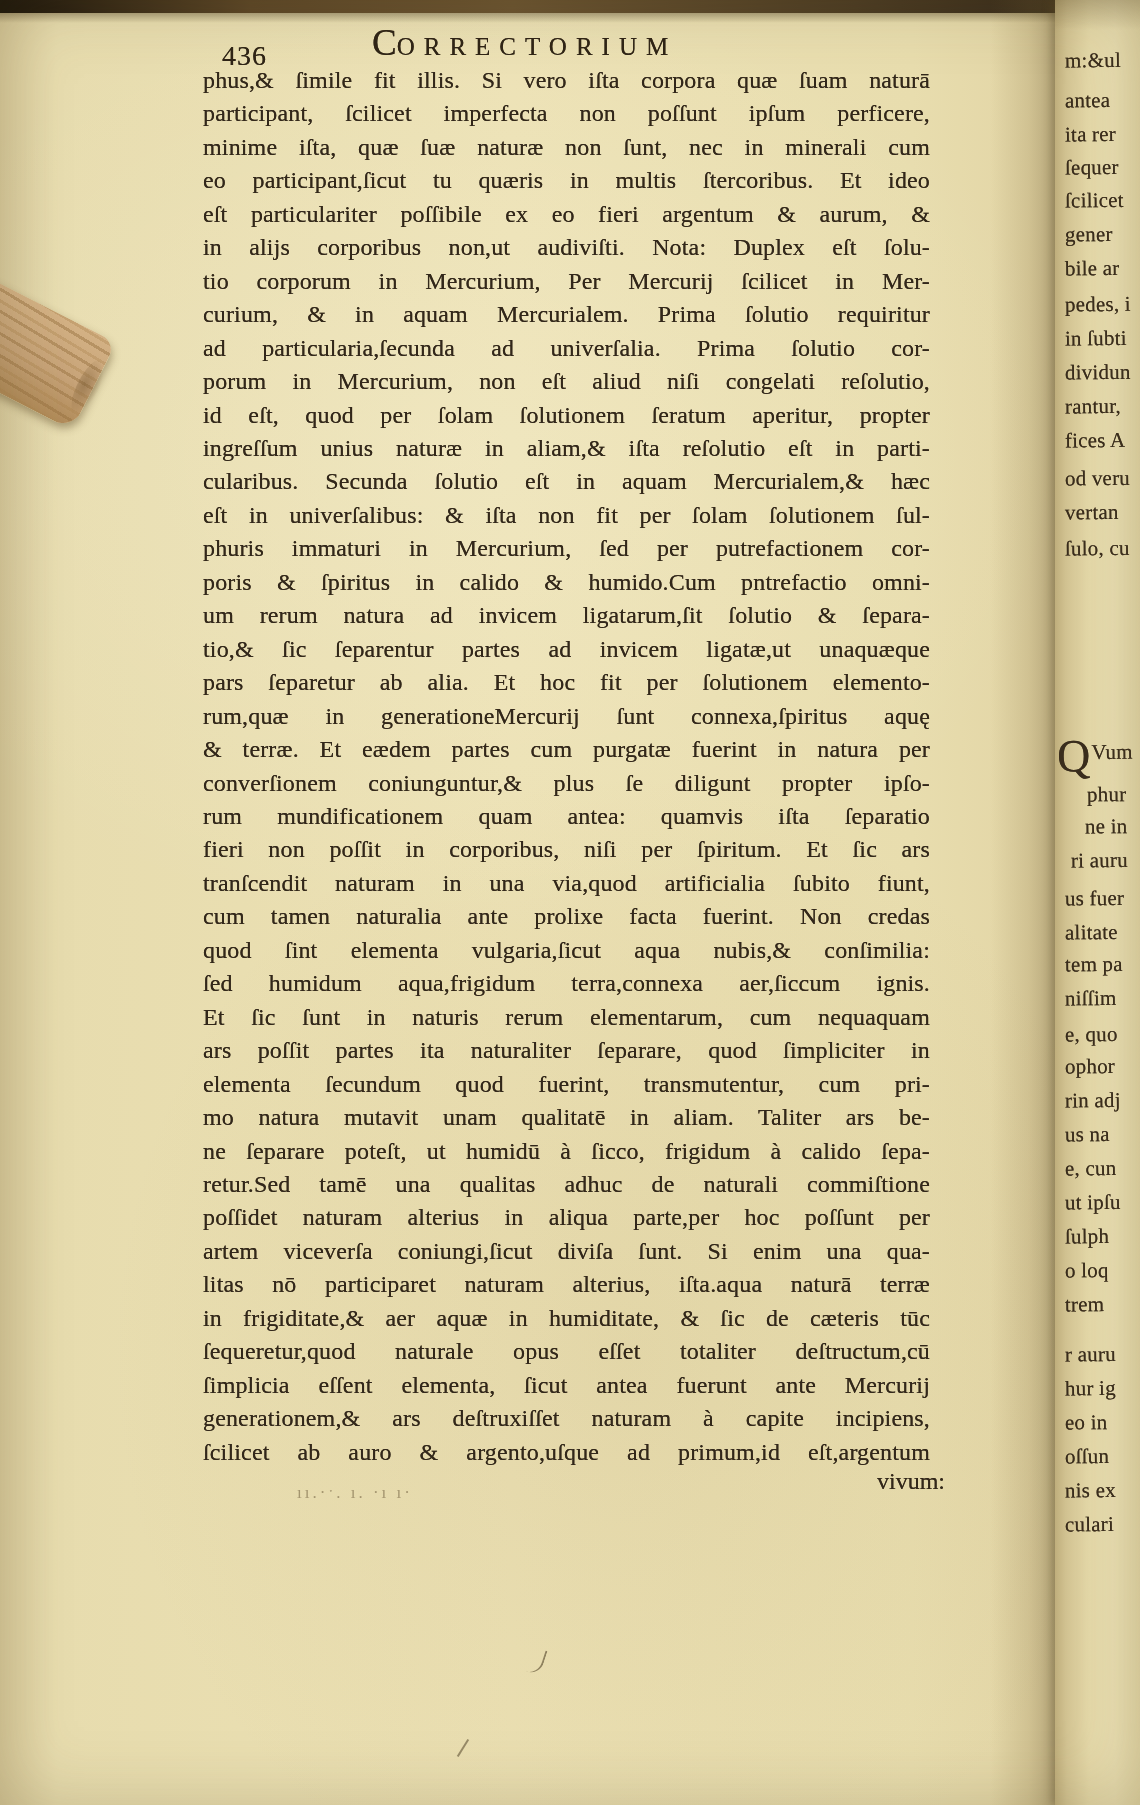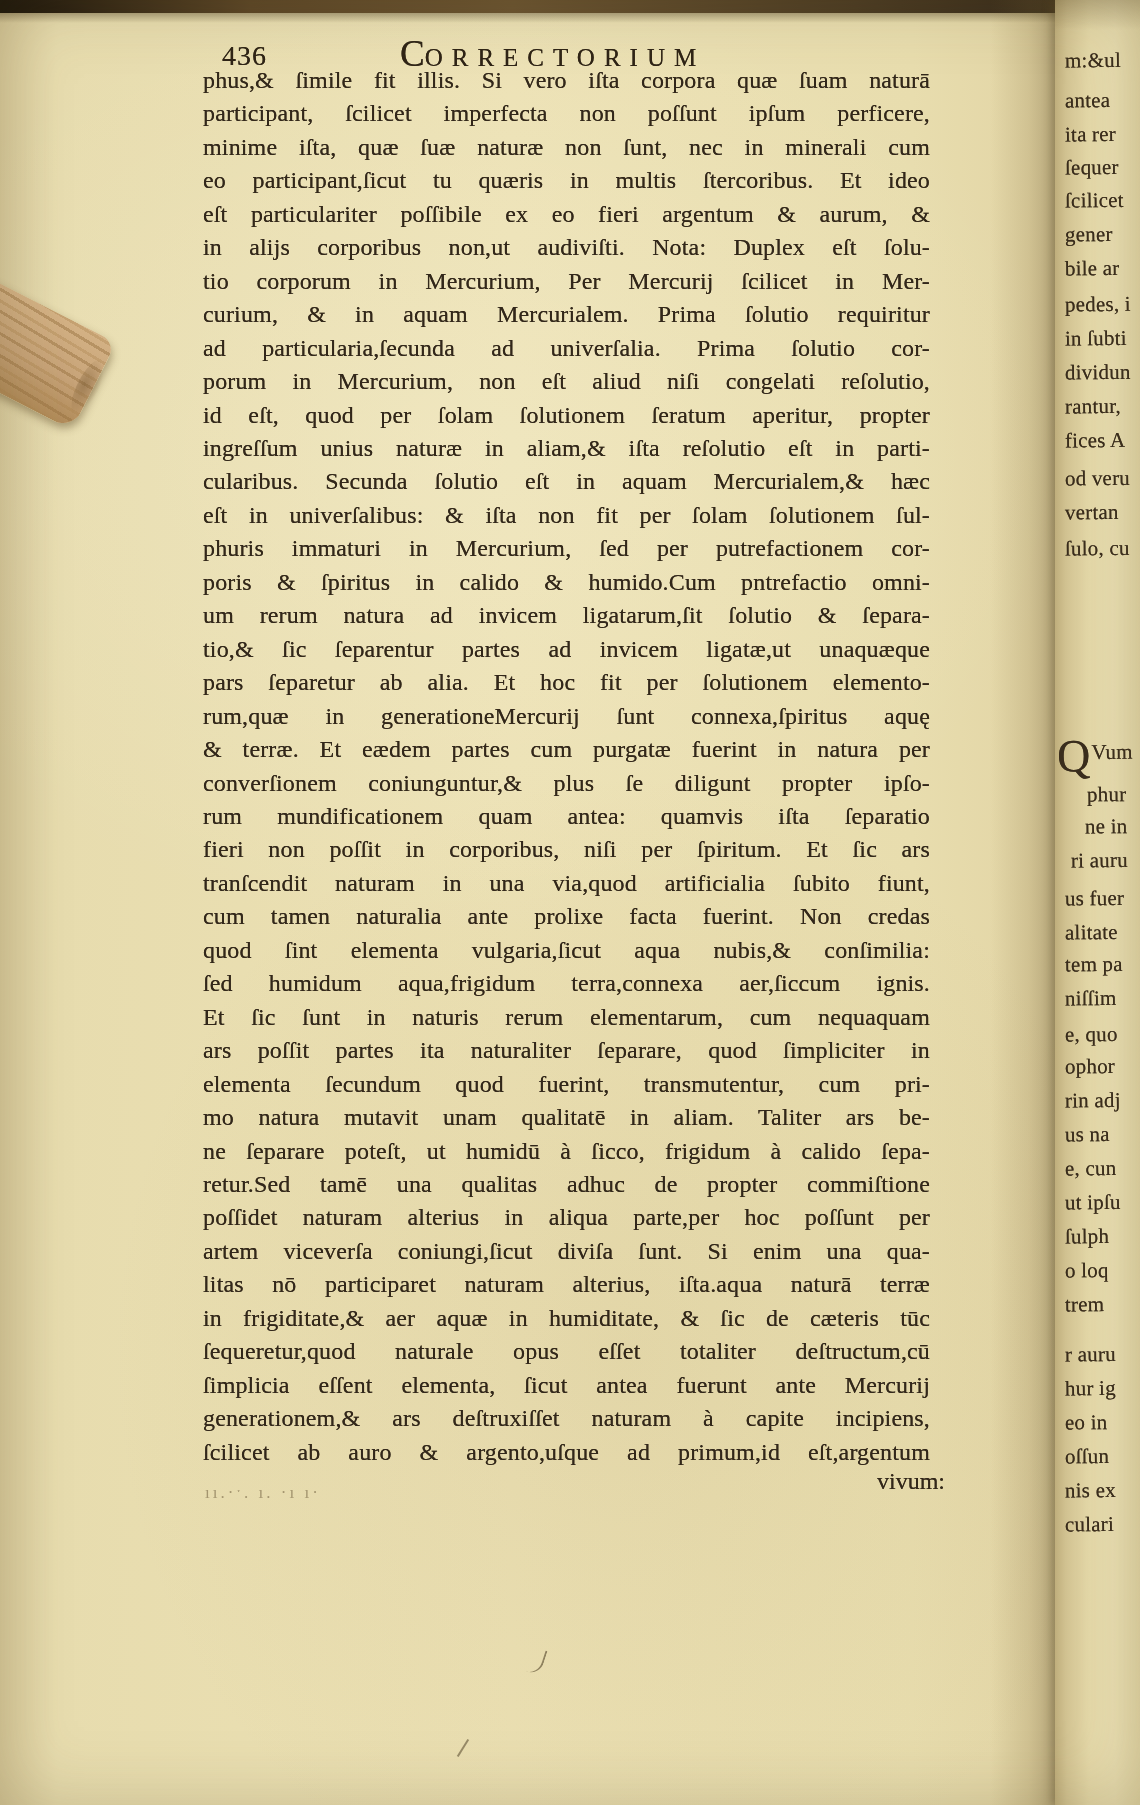--- a/index.html
+++ b/index.html
@@ -67,24 +67,23 @@
     border-radius:50%;
   }
   
   .page-number{
     position:absolute;left:206px;top:40px;
     font-size:28px;color:#2f2416;letter-spacing:1px;
     text-shadow:0 0 .6px rgba(40,30,15,.8);
     margin-left:16px;
   }
   .running-title{
-    position:absolute;left:372px;top:40px;width:360px;
+    position:absolute;left:372px;top:29px;width:360px;
     color:#2f2416;white-space:nowrap;
     text-shadow:0 0 .6px rgba(40,30,15,.8);
-    margin-left:28px;
   }
   .title-initial{font-size:37px;line-height:28px;}
   .title-rest{font-size:25px;letter-spacing:9px;}
   
   .text-block{
     position:absolute;left:203px;top:64px;width:727px;
     color:#32271a;
   }
   .line{
     font-size:24px;line-height:33.45px;
@@ -95,20 +94,21 @@
   }
   .catchword{
     position:absolute;left:203px;top:1468px;width:742px;
     text-align:right;font-size:24px;color:#32271a;
     text-shadow:0 0 .5px rgba(40,30,15,.8);
   }
   .bleed-marks{
     position:absolute;left:205px;top:1483px;width:300px;
     font-size:17px;letter-spacing:3px;color:#6d5c3c;opacity:.55;
     filter:blur(.4px);
+    text-align:center;
   }
   
   .speck-a{
     position:absolute;left:528px;top:1648px;width:14px;height:26px;
     border-right:2px solid rgba(70,55,30,.55);border-radius:0 0 14px 0;
     transform:rotate(18deg);
   }
   .speck-b{
     position:absolute;left:462px;top:1738px;width:2px;height:20px;
     background:rgba(70,55,30,.5);transform:rotate(32deg);
@@ -161,21 +161,21 @@
       <div class="line">fieri non poſſit in corporibus, niſi per ſpiritum. Et ſic ars</div>
       <div class="line">tranſcendit naturam in una via,quod artificialia ſubito fiunt,</div>
       <div class="line">cum tamen naturalia ante prolixe facta fuerint. Non credas</div>
       <div class="line">quod ſint elementa vulgaria,ſicut aqua nubis,&amp; conſimilia:</div>
       <div class="line">ſed humidum aqua,frigidum terra,connexa aer,ſiccum ignis.</div>
       <div class="line">Et ſic ſunt in naturis rerum elementarum, cum nequaquam</div>
       <div class="line">ars poſſit partes ita naturaliter ſeparare, quod ſimpliciter in</div>
       <div class="line">elementa ſecundum quod fuerint, transmutentur, cum pri-</div>
       <div class="line">mo natura mutavit unam qualitatē in aliam. Taliter ars be-</div>
       <div class="line">ne ſeparare poteſt, ut humidū à ſicco, frigidum à calido ſepa-</div>
-      <div class="line">retur.Sed tamē una qualitas adhuc de propter commiſtione</div>
+      <div class="line">retur.Sed tamē una qualitas adhuc de naturali commiſtione</div>
       <div class="line">poſſidet naturam alterius in aliqua parte,per hoc poſſunt per</div>
       <div class="line">artem viceverſa coniungi,ſicut diviſa ſunt. Si enim una qua-</div>
       <div class="line">litas nō participaret naturam alterius, iſta.aqua naturā terræ</div>
       <div class="line">in frigiditate,&amp; aer aquæ in humiditate, &amp; ſic de cæteris tūc</div>
       <div class="line">ſequeretur,quod naturale opus eſſet totaliter deſtructum,cū</div>
       <div class="line">ſimplicia eſſent elementa, ſicut antea fuerunt ante Mercurij</div>
       <div class="line">generationem,&amp; ars deſtruxiſſet naturam à capite incipiens,</div>
       <div class="line">ſcilicet ab auro &amp; argento,uſque ad primum,id eſt,argentum</div>
     </div>
 

